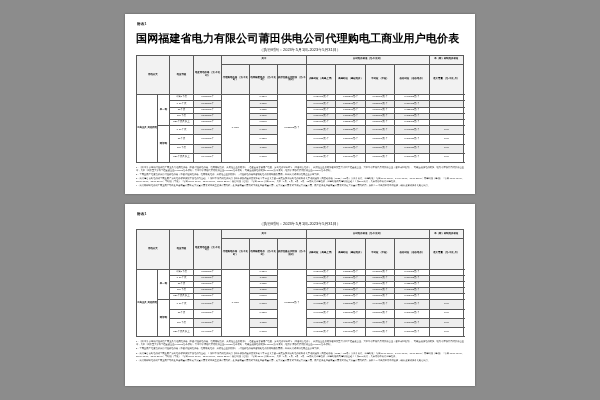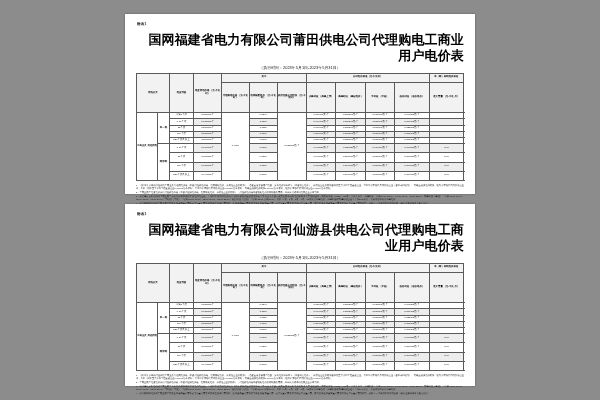--- a/index.html
+++ b/index.html
@@ -15,21 +15,21 @@
   }
   #page1{top:14px;height:180px;}
   #page2{top:204px;height:182px;}
   .page-inner{padding:9px 11px 6px 11px;}
 
   .attach-label{
     font-size:3.6px;font-weight:bold;color:#1a1a1a;letter-spacing:.1px;
     margin:0 0 5px 1px;line-height:1.1;
   }
   .doc-title{
-    text-align:right;font-size:13px;font-weight:bold;color:#000;
+    text-align:left;font-size:11px;font-weight:bold;color:#000;
     line-height:1.2;margin:0 0 2.5px 0;letter-spacing:.15px;
     font-family:"Liberation Serif","DejaVu Serif",serif;
   }
   .doc-subtitle{
     text-align:center;font-size:3.9px;color:#111;margin:0 0 2.5px 0;
     line-height:1.15;letter-spacing:.05px;
   }
 
   table.rate{
     width:100%;border-collapse:collapse;table-layout:fixed;
@@ -229,21 +229,20 @@
           <p class="note">2．工商业用户电度电价执行代理购电价格（不含代理购电价格、电网输配电价、政府性基金及附加），代理购电价格中含输配电价及辅助服务费用，具体执行标准以电网企业公布为准。</p>
           <p class="note">3．执行峰谷分时电价的工商业用户分时电价标准按照平段电价为基础、上浮和下浮后的电价执行【具体按照福建省发展和改革委员会关于进一步完善我省分时电价机制有关事项的通知（闽发改价格〔2022〕468号）文件】执行。尖峰时段：每日10:00-12:00、14:00-17:00、19:00-22:00；高峰时段（峰段）：每日 07:00-11:00、15:00-17:00、18:00-21:00；平时段（平段）：每日 08:00-10:00、13:00-15:00、22:00-23:00；低谷时段（谷段）：每日 23:00-次日07:00。其中：1月、7月、8月、9月、12月执行尖峰电价，尖峰时段在高峰时段基础上上浮20%执行，其余月份不执行尖峰电价。</p>
           <p class="note">4．执行两部制电价的工商业用户可在变压器容量计费和最大需量计费方式中自主选择计费方式，变压器容量计费方式下按变压器容量计费，最大需量计费方式下按最大需量计费。用户选择变压器容量计费方式或最大需量计费方式后，原则上一个自然年内不得变更，确需变更的按有关规定执行。</p>
         </div>
     </div>
   </div>
 
   <div class="page" id="page2">
     <div class="page-inner">
       <div class="attach-label">附表1</div>
-      <div class="doc-title">国网福建省电力有限公司仙游县供电公司代理购电工商业用户电价表</div>
       <div class="doc-subtitle">（执行时间：2023年5月1日-2023年5月31日）</div>
 
       <table class="rate">
         <colgroup>
           <col style="width:6.5%">
             <col style="width:3.5%">
             <col style="width:7.5%">
           <col style="width:8.5%">
             <col style="width:8.5%">
             <col style="width:8.5%">

